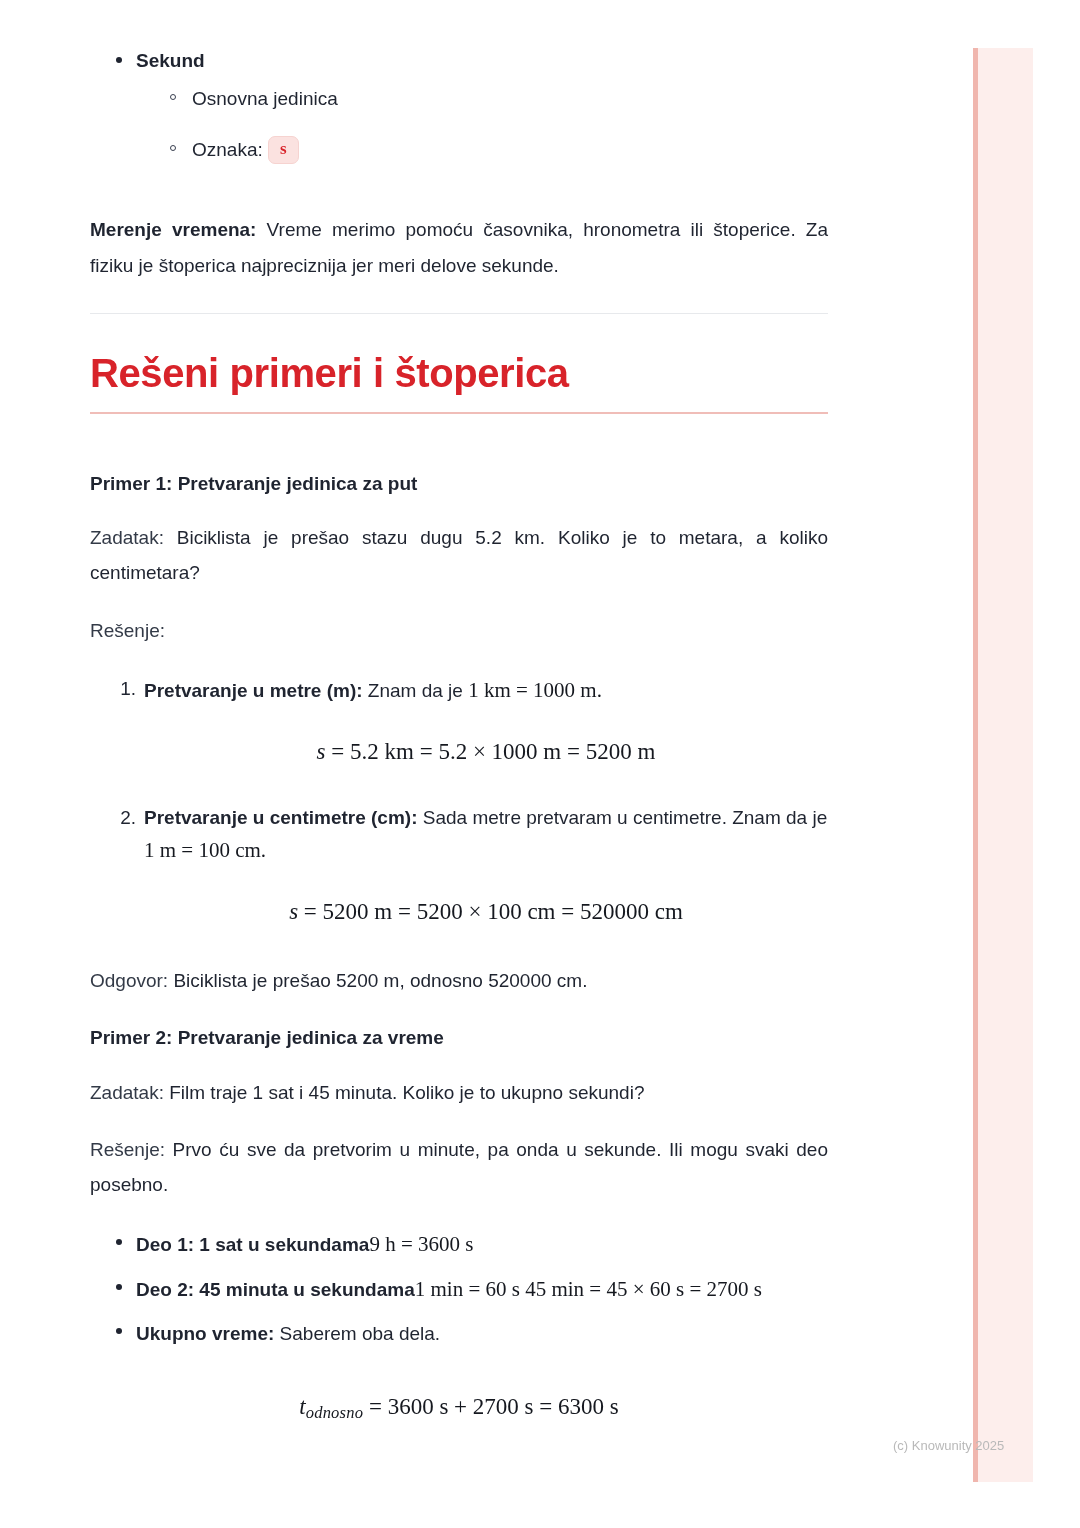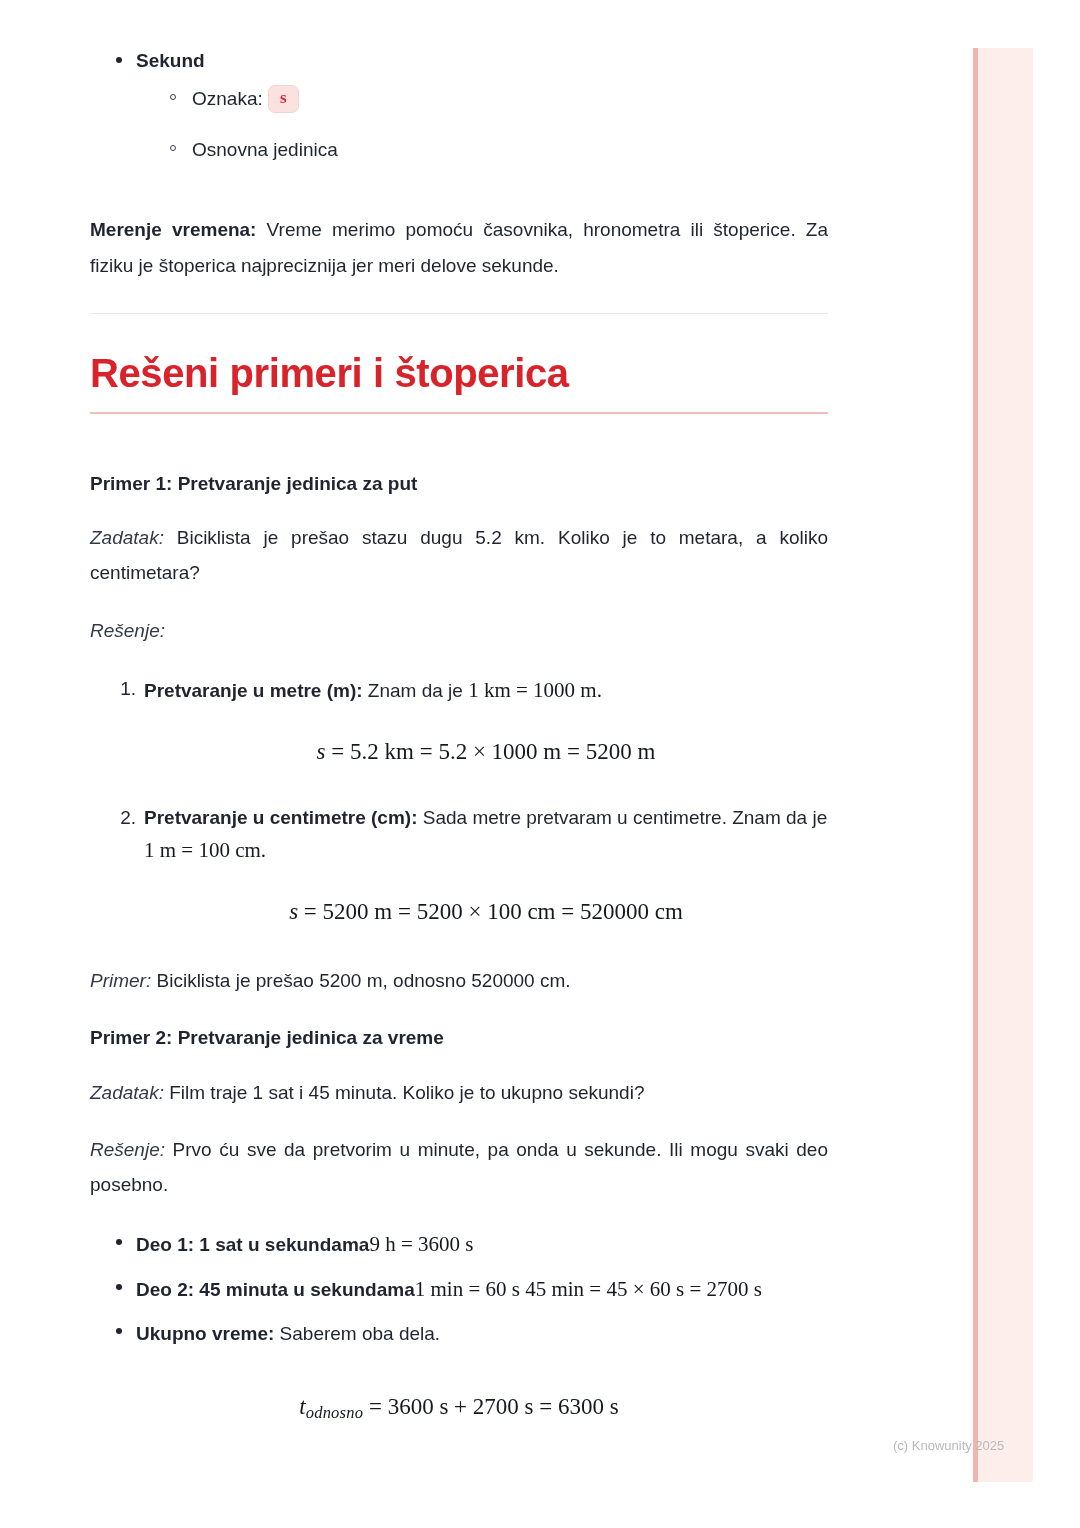--- a/index.html
+++ b/index.html
@@ -119,21 +119,21 @@
 
   
   p.body {
     font-size: 19px;
     line-height: 1.85;
     margin: 0;
     text-align: justify;
     color: #1f2430;
   }
   p.body.nj { text-align: left; }
-  .it { font-style: italic; color: #333a47; }
+  .it { color: #333a47; }
 
   .gap-36 { height: 36px; }
   .gap-30 { height: 30px; }
   .gap-26 { height: 26px; }
   .gap-22 { height: 22px; }
 
   hr.sep {
     border: 0;
     border-top: 1px solid #e7e9ec;
     margin: 0;
@@ -227,25 +227,25 @@
 
   <div id="right-rule"></div>
   <div id="right-panel"></div>
 
   <div id="content">
 
     <ul class="lvl1">
       <li>
         <span class="b">Sekund</span>
         <ul class="lvl2">
+          <li>Osnovna jedinica</li>
           <li>
             <span>Oznaka:</span>
             <span class="codebadge">s</span>
           </li>
-          <li>Osnovna jedinica</li>
         </ul>
       </li>
     </ul>
 
     <div class="gap-36"></div>
 
     <p class="body"><span class="b">Merenje vremena:</span><span> Vreme merimo pomoću časovnika, hronometra ili štoperice. Za fiziku je štoperica najpreciznija jer meri delove sekunde.</span></p>
 
     <div class="gap-30"></div>
 
@@ -282,21 +282,21 @@
       </li>
       <li>
         <span class="b">Pretvaranje u centimetre (cm):</span><span> Sada metre pretvaram u centimetre. Znam da je </span><span class="imath">1 m = 100 cm.</span>
         <div class="gap-30"></div>
         <div class="math"><span class="mi">s</span><span> = 5200 m = 5200 × 100 cm = 520000 cm</span></div>
       </li>
     </ol>
 
     <div class="gap-36"></div>
 
-    <p class="body nj"><span class="it">Primer:</span><span> Biciklista je prešao 5200 m, odnosno 520000 cm.</span></p>
+    <p class="body nj"><span class="it">Odgovor:</span><span> Biciklista je prešao 5200 m, odnosno 520000 cm.</span></p>
 
     <div class="gap-26"></div>
 
     <h3 class="sub">Primer 2: Pretvaranje jedinica za vreme</h3>
 
     <div class="gap-22"></div>
 
     <p class="body nj"><span class="it">Zadatak:</span><span> Film traje 1 sat i 45 minuta. Koliko je to ukupno sekundi?</span></p>
 
     <div class="gap-22"></div>

